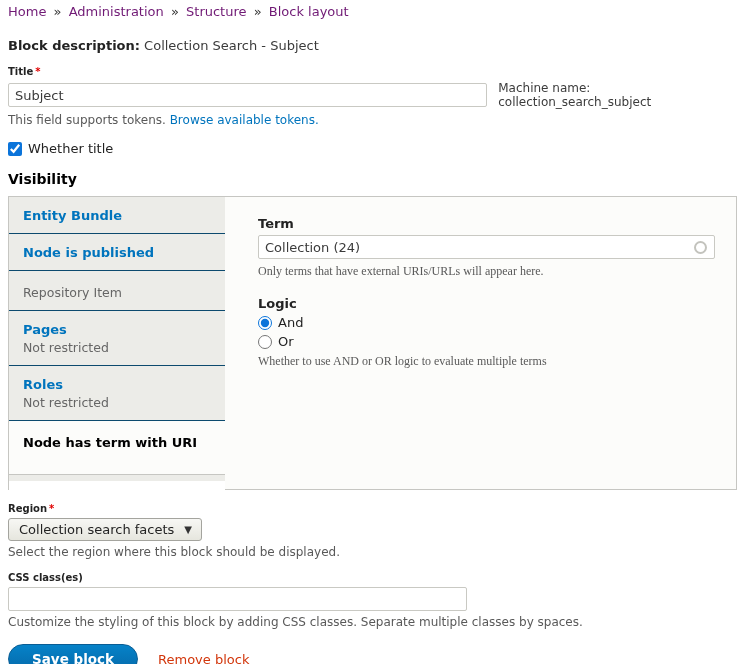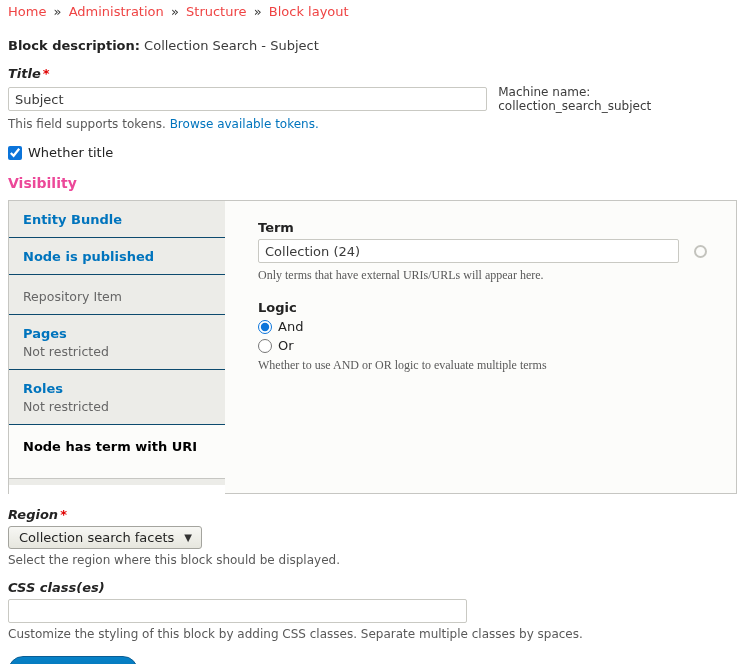--- a/index.html
+++ b/index.html
@@ -7,48 +7,48 @@
   body {
     font-family: "DejaVu Sans", "Liberation Sans", sans-serif;
     font-size: 13px;
     color: #232323;
     padding: 4px 8px 10px 8px;
   }
   a { text-decoration: none; }
 
   
   .breadcrumb { font-size: 13px; line-height: 16px; }
-  .breadcrumb a { color: #ef4444; cursor: pointer; }
+  .breadcrumb a { color: #701a75; cursor: pointer; }
   .breadcrumb .sep { color: #333; margin: 0 3px; }
 
   
   .block-desc { margin-top: 18px; font-size: 13px; }
   .block-desc .lbl { font-weight: bold; }
   .block-desc .val { color: #3b3b3b; }
 
   
-  .form-label { font-weight: bold; font-size: 13px; margin-top: 13px; font-style: italic; }
+  .form-label { font-weight: bold; font-size: 10px; margin-top: 13px; }
   .req { color: #e00000; font-weight: bold; margin-left: 2px; }
   .descr { color: #595959; font-size: 12px; margin-top: 4px; }
   .descr a { color: #0074bd; }
 
   input[type="text"] {
     font-family: inherit; font-size: 13px; color: #3b3b3b;
     border: 1px solid #c9c9c3; border-radius: 2px;
     height: 24px; padding: 2px 6px; background: #fff; outline: none;
   }
   .title-row { display: flex; align-items: center; margin-top: 4px; }
   .title-row input { width: 499px; }
   .machine-name { margin-left: 11px; font-size: 12px; color: #3b3b3b; }
 
   .check-row { display: flex; align-items: center; margin-top: 14px; }
   .check-row input, .radio-row input { accent-color: #0b74da; width: 14px; height: 14px; }
   .check-row label, .radio-row label { margin-left: 6px; font-size: 13px; color: #232323; }
 
-  .section-heading { font-weight: bold; font-size: 14px; margin-top: 15px; color: #ec4899; }
+  .section-heading { font-weight: bold; font-size: 14px; margin-top: 15px; color: #000000; }
 
   
   .vtabs {
     display: flex; margin-top: 9px;
     border-top: 1px solid #c6c6c2;
     width: 729px;
   }
   .vtabs-menu {
     width: 217px; flex: 0 0 217px;
     border-left: 1px solid #c6c6c2;
@@ -75,21 +75,21 @@
   .vtabs-pane {
     flex: 1 1 auto;
     background: #fcfcfa;
     border-right: 1px solid #c6c6c2;
     border-bottom: 1px solid #c6c6c2;
     padding: 19px 18px 20px 33px;
     min-height: 293px;
   }
   .pane-label { font-weight: bold; font-size: 13px; color: #232323; }
   .term-input-wrap { position: relative; margin-top: 4px; width: 457px; }
-  .term-input-wrap input { width: 421px; }
+  .term-input-wrap input { width: 457px; }
   .ac-circle {
     position: absolute; right: 8px; top: 50%;
     width: 13px; height: 13px; margin-top: -6.5px;
     border: 2px solid #c3c3bd; border-radius: 50%;
   }
   .logic-block { margin-top: 17px; }
   .radio-row { display: flex; align-items: center; margin-top: 4px; }
   .pane .descr, .vtabs-pane .descr { margin-top: 5px; font-family: Liberation Serif, serif; }
   .negate-row { margin-top: 13px; }
 

